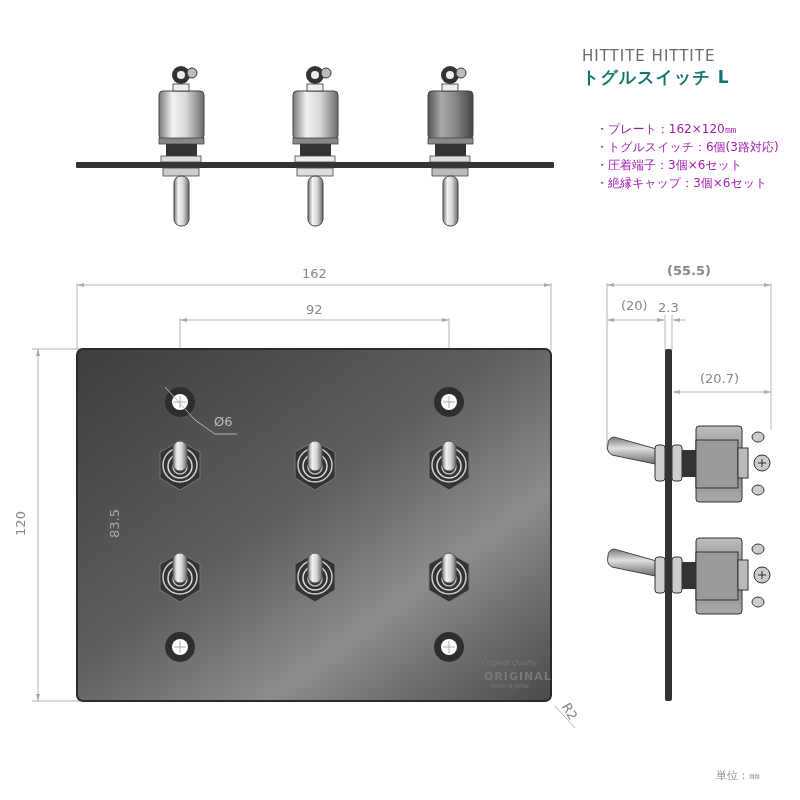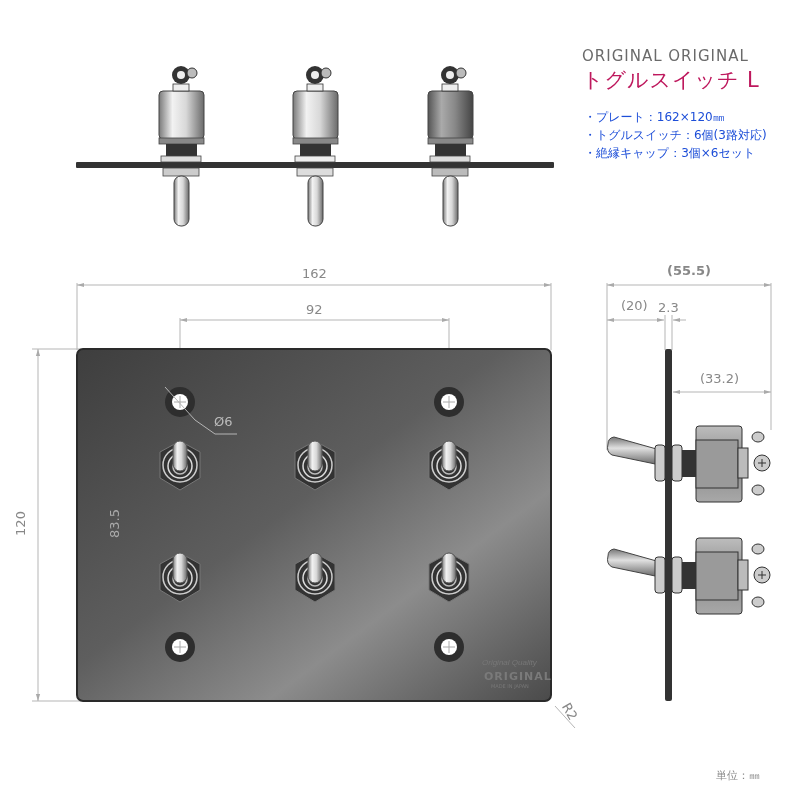--- a/index.html
+++ b/index.html
@@ -1,20 +1,20 @@
 <!DOCTYPE html>
 <html><head>
 <meta charset="utf-8">
 <style>
   html,body{margin:0;padding:0;background:#ffffff;}
   body{width:800px;height:800px;position:relative;overflow:hidden;font-family:"DejaVu Sans","Liberation Sans",sans-serif;color:#777;}
   .abs{position:absolute;}
   .title1{left:582px;top:47px;font-size:15px;letter-spacing:1px;color:#6a6a6a;}
-  .title2{left:582px;top:66px;font-size:21px;letter-spacing:1px;color:#be185d;}
-  .specs{left:580px;top:104px;font-size:12px;line-height:18px;color:#1d4ed8;margin:4px;padding:0;list-style:none;}
+  .title2{left:582px;top:66px;font-size:17px;letter-spacing:1px;color:#0f766e;font-weight:bold;}
+  .specs{left:580px;top:104px;font-size:12px;line-height:18px;color:#a21caf;margin:16px;padding:0;list-style:none;}
   .specs li{white-space:nowrap;}
   .unit{left:716px;top:768px;font-size:11px;color:#888;}
   .dim{font-size:13px;color:#888;}
   svg{position:absolute;left:0;top:0;}
 </style>
 </head>
 <body>
 
 <svg width="800" height="800">
   <defs>
@@ -177,37 +177,38 @@
       <rect x="738" y="448" width="10" height="30" fill="#bbb" stroke="#333"></rect>
       <circle cx="762" cy="463" r="8" fill="#ccc" stroke="#333"></circle>
       <path d="M758,463 h8 M762,459 v8" stroke="#333"></path>
       <ellipse cx="758" cy="437" rx="6" ry="5" fill="#ccc" stroke="#333"></ellipse>
       <ellipse cx="758" cy="490" rx="6" ry="5" fill="#ccc" stroke="#333"></ellipse>
     </g>
     <use href="#sideSw" x="0" y="112"></use>
   </g>
 </svg>
 
-<div class="abs title1">ORIGINAL ORIGINAL</div>
+<div class="abs title1">HITTITE HITTITE</div>
 <div class="abs title2">トグルスイッチ L</div>
 <ul class="abs specs">
   <li>・プレート：162×120㎜</li>
   <li>・トグルスイッチ：6個(3路対応)</li>
+  <li>・圧着端子：3個×6セット</li>
   <li>・絶縁キャップ：3個×6セット</li>
 </ul>
 
 <div class="abs dim" style="left:302px;top:266px;">162</div>
 <div class="abs dim" style="left:306px;top:302px;">92</div>
 <div class="abs dim" style="left:8px;top:516px;transform:rotate(-90deg);">120</div>
 <div class="abs dim" style="left:100px;top:516px;transform:rotate(-90deg);color:#aaa;">83.5</div>
 <div class="abs dim" style="left:214px;top:414px;color:#bbb;">Ø6</div>
 <div class="abs dim" style="left:561px;top:704px;transform:rotate(60deg);">R2</div>
 
 <div class="abs" style="left:482px;top:658px;font-size:8px;color:#777;font-style:italic;font-family:Liberation Sans, sans-serif;">Original Quality</div>
 <div class="abs" style="left:484px;top:670px;font-size:11px;font-weight:bold;color:#7a7a7a;letter-spacing:1px;">ORIGINAL</div>
 <div class="abs" style="left:491px;top:683px;font-size:5px;color:#777;">MADE IN JAPAN</div>
 
 <div class="abs dim" style="left:667px;top:263px;font-weight:bold;">(55.5)</div>
 <div class="abs dim" style="left:621px;top:298px;">(20)</div>
 <div class="abs dim" style="left:658px;top:300px;">2.3</div>
-<div class="abs dim" style="left:700px;top:371px;">(33.2)</div>
+<div class="abs dim" style="left:700px;top:371px;">(20.7)</div>
 
 <div class="abs unit">単位：㎜</div>
 
 </body></html>

